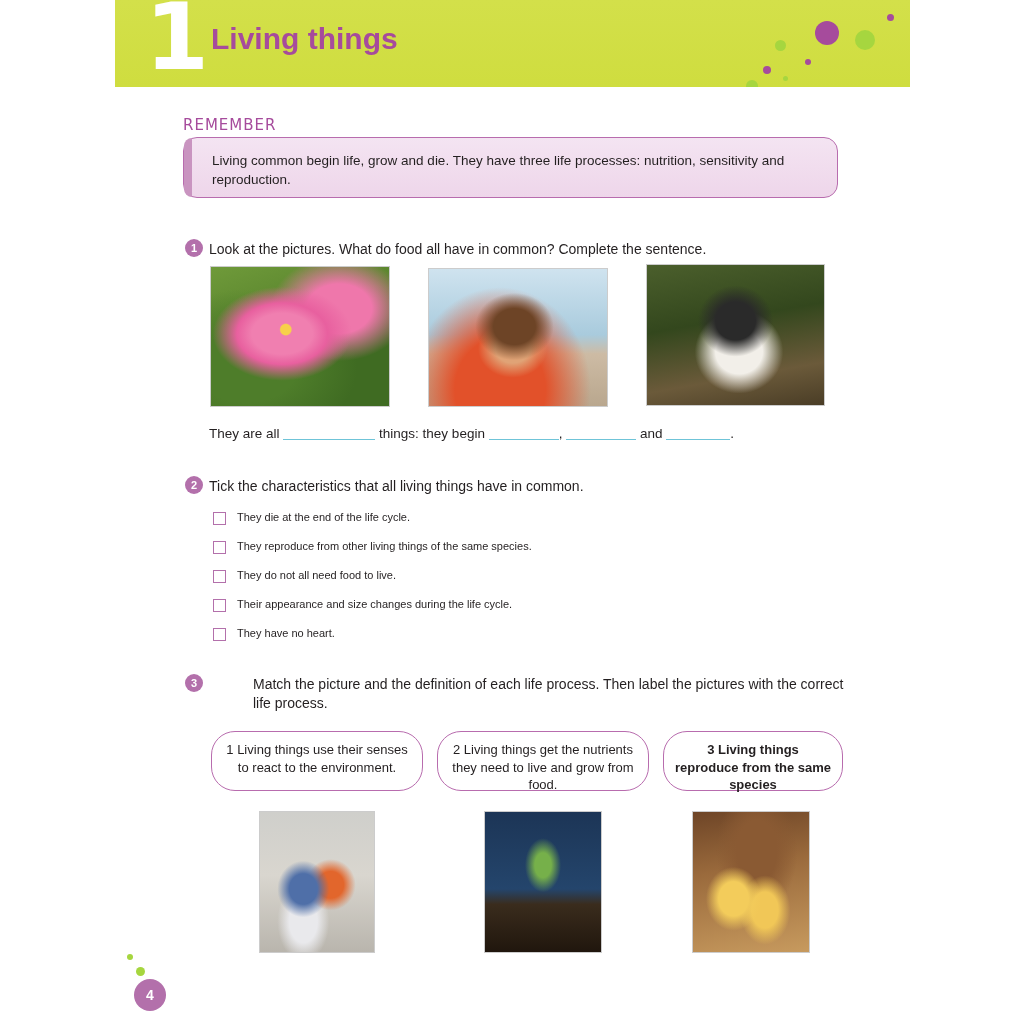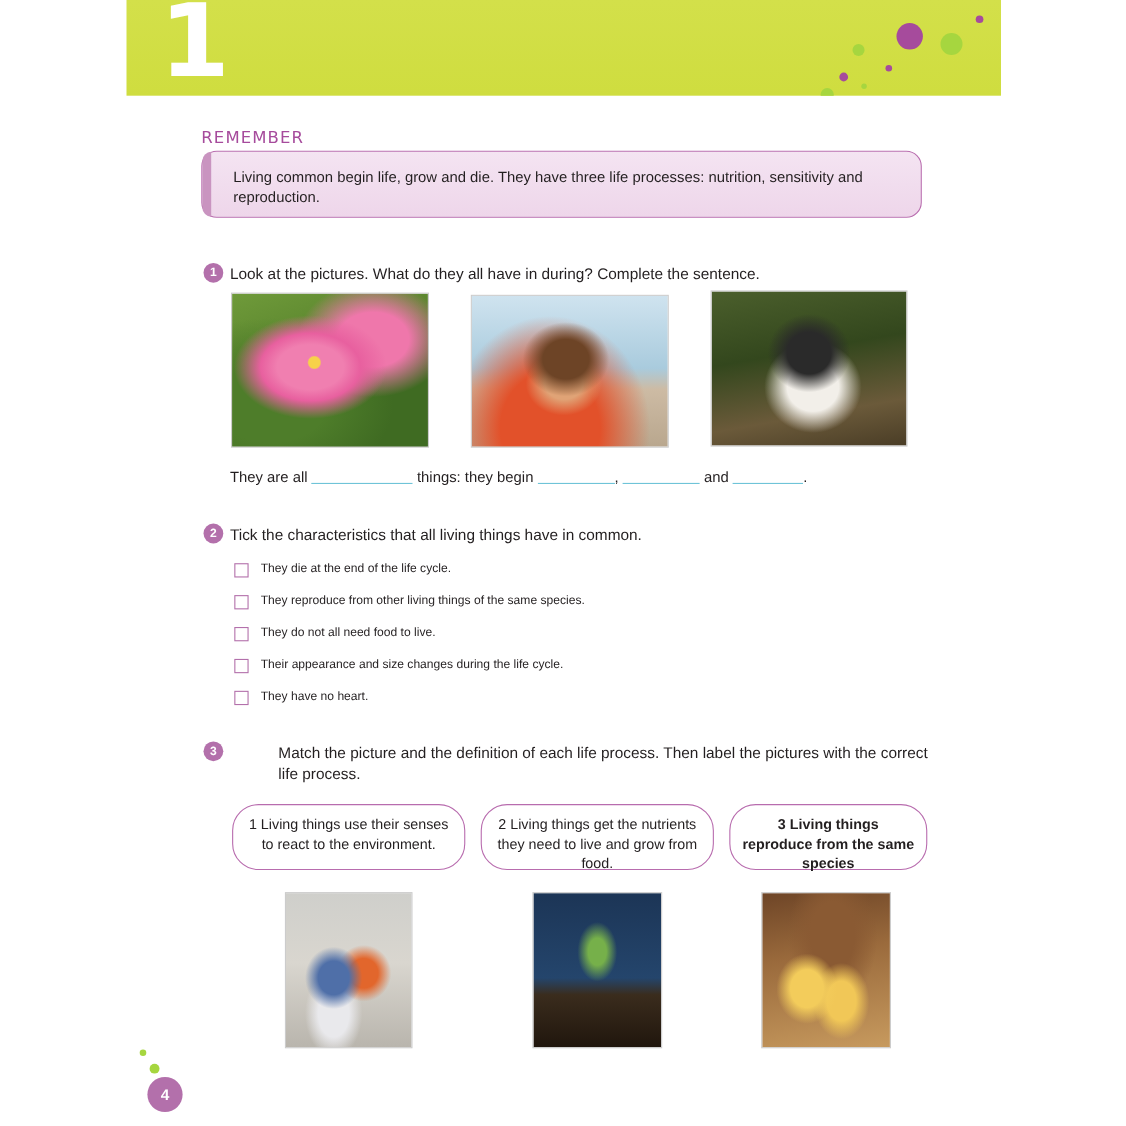--- a/index.html
+++ b/index.html
@@ -224,39 +224,40 @@
     font-weight: bold;
     text-align: center;
     line-height: 32px;
   }
 </style>
 </head>
 <body>
 
 <div class="header-band">
   <div class="chapter-number">1</div>
+  <div class="chapter-title">Living things</div>
 
   <span class="dot" style="left:700px;top:21px;width:24px;height:24px;background:#a64b9c;"></span>
   <span class="dot" style="left:740px;top:30px;width:20px;height:20px;background:#a6d63f;"></span>
   <span class="dot" style="left:660px;top:40px;width:11px;height:11px;background:#a6d63f;"></span>
   <span class="dot" style="left:772px;top:14px;width:7px;height:7px;background:#a64b9c;"></span>
   <span class="dot" style="left:690px;top:59px;width:6px;height:6px;background:#a64b9c;"></span>
   <span class="dot" style="left:648px;top:66px;width:8px;height:8px;background:#a64b9c;"></span>
   <span class="dot" style="left:631px;top:80px;width:12px;height:12px;background:#a6d63f;"></span>
   <span class="dot" style="left:668px;top:76px;width:5px;height:5px;background:#a6d63f;"></span>
 </div>
 
 <div class="remember-label">REMEMBER</div>
 <div class="remember-box">
   <div class="bar"></div>
   <div class="remember-text">Living common begin life, grow and die. They have three life processes: nutrition, sensitivity and reproduction.</div>
 </div>
 
 <div class="ex-num" style="left:185px;top:239px;">1</div>
-<div class="ex-text" style="left:209px;top:240px;width:640px;">Look at the pictures. What do they all have in during? Complete the sentence.</div>
+<div class="ex-text" style="left:209px;top:240px;width:640px;">Look at the pictures. What do food all have in common? Complete the sentence.</div>
 
 <div class="photo ph-flower" style="left:210px;top:266px;width:180px;height:141px;"></div>
 <div class="photo ph-boy" style="left:428px;top:268px;width:180px;height:139px;"></div>
 <div class="photo ph-dog" style="left:646px;top:264px;width:179px;height:142px;"></div>
 
 <div class="sentence">
   <span>They are all</span>
   <span class="blank" style="width:92px;"></span>
   <span>things: they begin</span>
   <span class="blank" style="width:70px;"></span><span>,</span>

